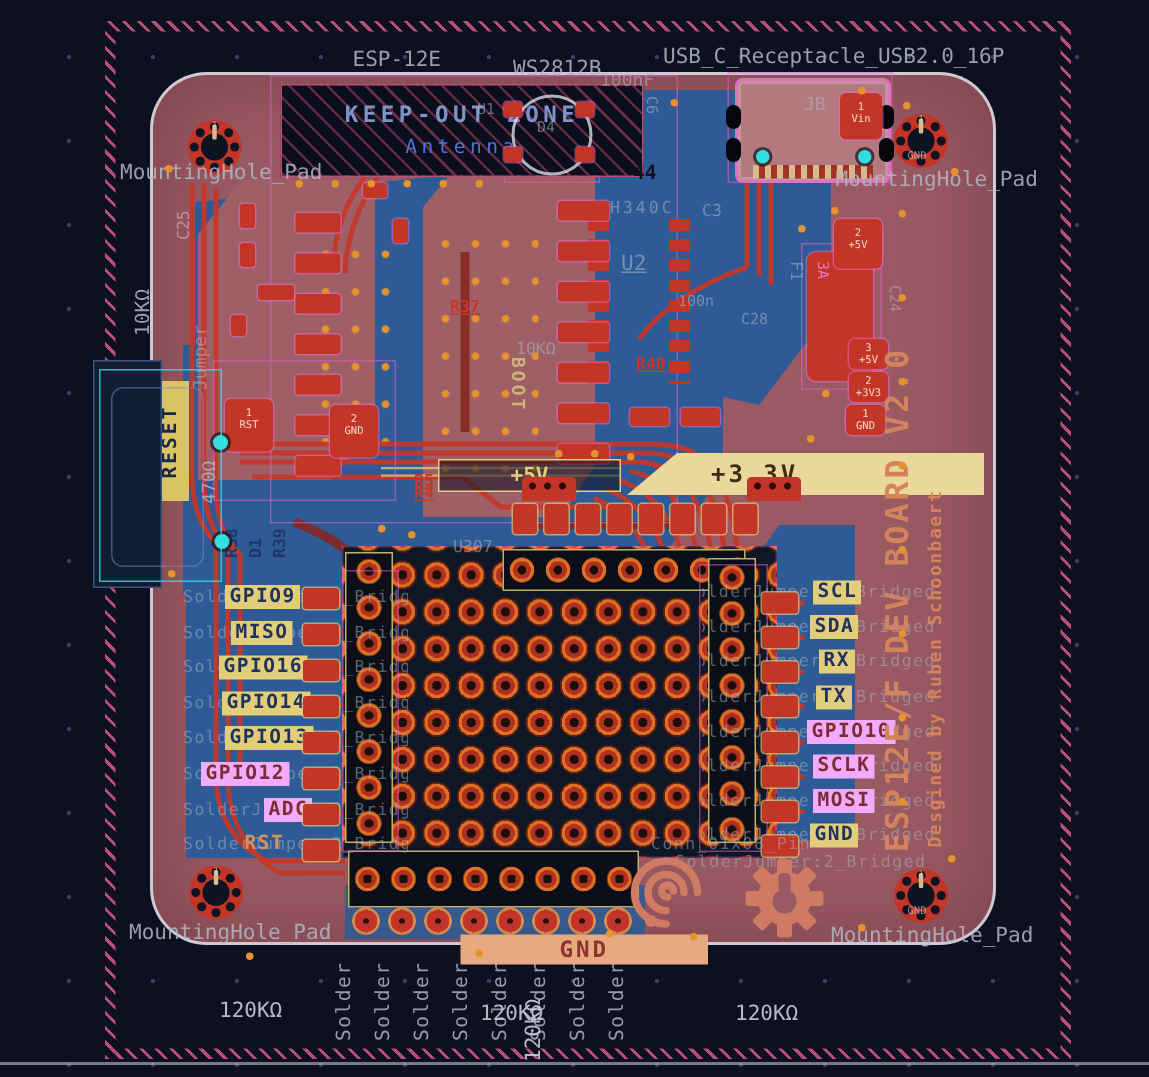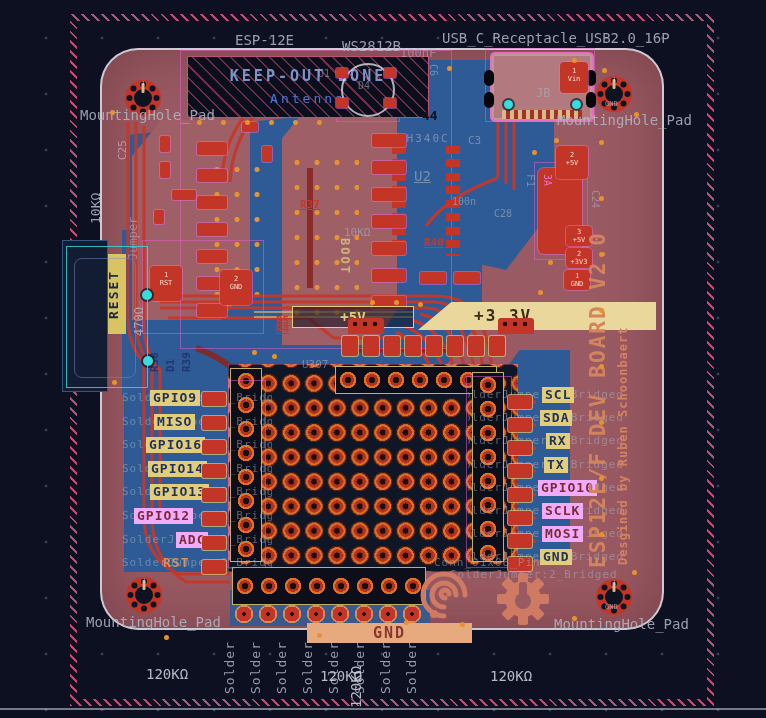--- a/index.html
+++ b/index.html
@@ -170,21 +170,21 @@
     <div class="abs" style="left:239px;top:13px;width:50px;height:50px;border:2px solid rgba(230,233,240,.75);border-radius:50%;"></div>
     <div class="abs pad" style="left:234px;top:18px;width:12px;height:10px;"></div>
     <div class="abs pad" style="left:234px;top:48px;width:12px;height:10px;"></div>
     <div class="abs pad" style="left:282px;top:18px;width:12px;height:10px;"></div>
     <div class="abs pad" style="left:282px;top:48px;width:12px;height:10px;"></div>
     <div class="abs t tf" style="left:256px;top:30px;font-size:10px;">D4</div>
     <div class="abs t tf" style="left:216px;top:18px;font-size:10px;">U1</div>
     <div class="abs t tf" style="left:326px;top:14px;font-size:10px;writing-mode:vertical-rl;">C6</div>
 
     <div class="abs" style="left:388px;top:2px;width:100px;height:66px;background:#b2797e;border:2px solid rgba(236,110,210,.8);border-radius:5px;box-shadow:inset 0 0 0 2px rgba(250,250,250,.22);">
-      <div class="abs t tf" style="left:44px;top:32px;font-size:12px;">JB</div>
+      <div class="abs t tf" style="left:44px;top:8px;font-size:12px;">JB</div>
       <div class="abs" style="left:-8px;top:16px;width:10px;height:16px;background:#05070d;border-radius:5px;"></div>
       <div class="abs" style="left:-8px;top:38px;width:10px;height:16px;background:#05070d;border-radius:5px;"></div>
       <div class="abs" style="left:94px;top:16px;width:10px;height:16px;background:#05070d;border-radius:5px;"></div>
       <div class="abs" style="left:94px;top:38px;width:10px;height:16px;background:#05070d;border-radius:5px;"></div>
       <div class="abs" style="left:10px;top:56px;width:80px;height:9px;background:repeating-linear-gradient(90deg,#d9b98a 0 4px,#a23327 4px 8px);"></div>
       <div class="abs cyan" style="left:12px;top:46px;width:9px;height:9px;"></div>
       <div class="abs cyan" style="left:80px;top:46px;width:9px;height:9px;"></div>
     </div>
 
     <div class="abs" style="left:290px;top:96px;width:14px;height:110px;background:repeating-linear-gradient(180deg,#c33527 0 8px,transparent 8px 13.5px);"></div>

